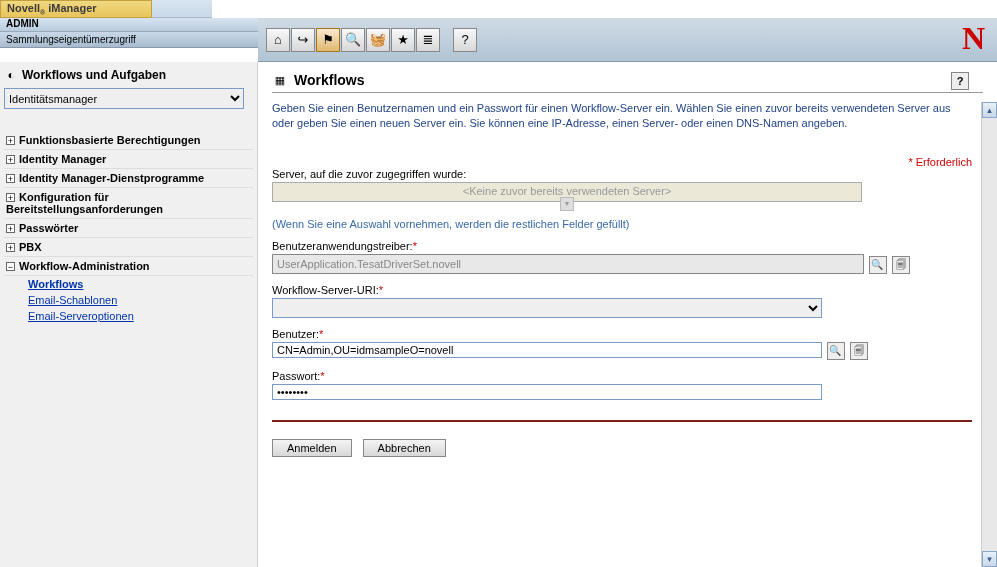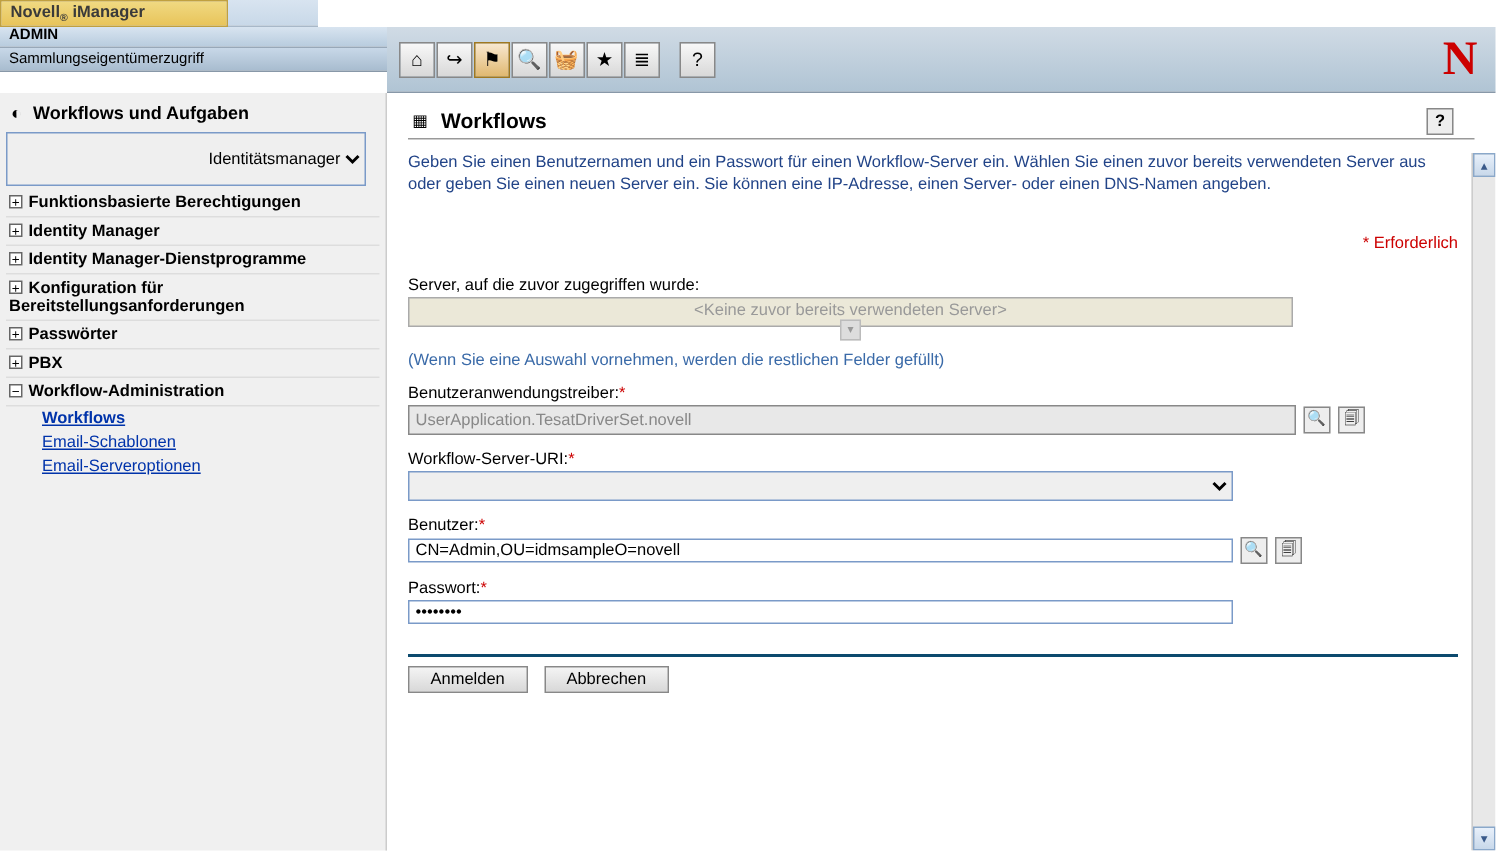--- a/index.html
+++ b/index.html
@@ -16,51 +16,51 @@
 .toolbar-zone { position: absolute; left: 258px; top: 18px; right: 0; height: 44px; background: linear-gradient(to bottom, #d0dbe5, #b0c4d4); border-bottom: 1px solid #8898a8; display: flex; align-items: center; padding-left: 8px; }
 .tool-btn { width: 24px; height: 24px; background: linear-gradient(to bottom, #f8f8f8, #d8d8d8); border: 1px solid #888; margin-right: 1px; display: flex; align-items: center; justify-content: center; cursor: pointer; font-size: 13px; }
 .tool-btn.active { background: linear-gradient(to bottom, #f8e8d0, #e0b870); border: 1px solid #a07820; }
 .logo-n { position: absolute; right: 12px; top: 2px; font-size: 32px; font-weight: bold; color: #cc0000; font-family: "Times New Roman", serif; }
 
 .main { display: flex; position: absolute; top: 62px; left: 0; right: 0; bottom: 0; }
 
 .sidebar { width: 258px; background: #f0f0f0; border-right: 1px solid #ccc; padding: 6px 4px; overflow-y: auto; }
 .sidebar-title { font-weight: bold; font-size: 12px; margin-bottom: 6px; display: flex; align-items: center; }
 .sidebar-title-icon { width: 14px; height: 12px; display: inline-flex; align-items: center; justify-content: center; margin-right: 4px; }
-.role-select { width: 240px; height: 36px; border: 1px solid #7a9ac8; margin-bottom: 2px; font-size: 11px; text-align: right; }
+.role-select { width: 240px; height: 21px; border: 1px solid #7a9ac8; margin-bottom: 22px; font-size: 11px; }
 .tree-item { padding: 3px 0 3px 2px; border-bottom: 1px solid #ddd; cursor: pointer; }
 .tree-item a { color: #000; font-weight: bold; }
 .tree-box { display: inline-block; width: 9px; height: 9px; border: 1px solid #666; text-align: center; line-height: 8px; font-size: 9px; margin-right: 4px; background: #fff; }
 .tree-children { margin-left: 24px; }
 .tree-children a { color: #0033aa; text-decoration: underline; display: block; padding: 2px 0; font-weight: normal; }
 .tree-children a.bold { font-weight: bold; }
 
 .content { flex: 1; padding: 10px 14px; position: relative; overflow: hidden; }
 .content-header { display: flex; align-items: center; border-bottom: 1px solid #999; padding-bottom: 4px; margin-bottom: 8px; }
 .content-header-icon { width: 16px; height: 16px; margin-right: 6px; display: inline-flex; align-items: center; justify-content: center; }
 .content-header h2 { font-size: 14px; font-weight: bold; }
 .help-btn { position: absolute; right: 28px; top: 10px; width: 18px; height: 18px; border: 1px solid #888; background: #eee; font-size: 11px; font-weight: bold; text-align: center; line-height: 16px; cursor: pointer; }
 .scrollbar-fake { position: absolute; right: 0; top: 40px; bottom: 0; width: 16px; background: #e8e8e8; border-left: 1px solid #ccc; }
 .scrollbar-btn { height: 16px; background: linear-gradient(to bottom,#e8f0fa,#c8d8ea); border: 1px solid #8aa8ca; font-size: 9px; text-align: center; line-height: 14px; color: #3a5a8a; }
 .scrollbar-track { position: absolute; top: 16px; bottom: 16px; left: 0; right: 0; }
 .scrollbar-btn.bottom { position: absolute; bottom: 0; left: 0; right: 0; }
 
 .intro { color: #224488; font-size: 11px; line-height: 1.4; margin-bottom: 24px; max-width: 680px; }
-.req-note { color: #cc0000; font-size: 11px; text-align: right; margin-bottom: 16px; max-width: 700px; }
+.req-note { color: #cc0000; font-size: 11px; text-align: right; margin-bottom: 0; max-width: 700px; }
 .form-label { color: #000; font-size: 11px; margin-bottom: 2px; }
 .form-label .req { color: #cc0000; }
 .form-hint { color: #3a6aa8; font-size: 11px; margin-top: 16px; margin-bottom: 10px; }
 .form-row { margin-bottom: 10px; }
 .combo-disabled { width: 590px; height: 20px; background: #ebe8d8; border: 1px solid #aaa; color: #999; padding: 2px 4px; font-size: 11px; display: flex; justify-content: space-between; align-items: center; flex-direction: column; }
 .combo-disabled-arrow { width: 14px; height: 14px; border: 1px solid #bbb; background: #ddd; font-size: 8px; text-align: center; line-height: 12px; color: #999; }
 .input-ro { width: 592px; height: 20px; background: #e8e8e8; border: 1px solid #888; color: #888; padding: 2px 4px; font-size: 11px; }
 .input-combo { width: 550px; height: 20px; border: 1px solid #7a9ac8; font-size: 11px; }
 .input-text { width: 550px; height: 16px; border: 1px solid #7a9ac8; padding: 6px 4px; font-size: 11px; }
 .icon-btn { display: inline-block; width: 18px; height: 18px; border: 1px solid #888; background: #eee; vertical-align: middle; margin-left: 2px; cursor: pointer; font-size: 10px; text-align: center; line-height: 16px; }
-.btn-bar { border-top: 2px solid #0c4a6e; margin-top: 20px; padding-top: 6px; max-width: 700px; }
+.btn-bar { border-top: 2px solid #7f1d1d; margin-top: 20px; padding-top: 17px; max-width: 700px; }
 .btn { background: linear-gradient(to bottom,#f4f4f4,#d8d8d8); border: 1px solid #888; padding: 2px 14px; font-size: 11px; cursor: pointer; margin-right: 8px; }
 </style>
 </head>
 <body>
 
 <div class="brand-bar">
   <span><span>Novell</span><sub>®</sub>&nbsp;<span>iManager</span></span>
 </div>
 <div class="brand-curve"></div>
 

